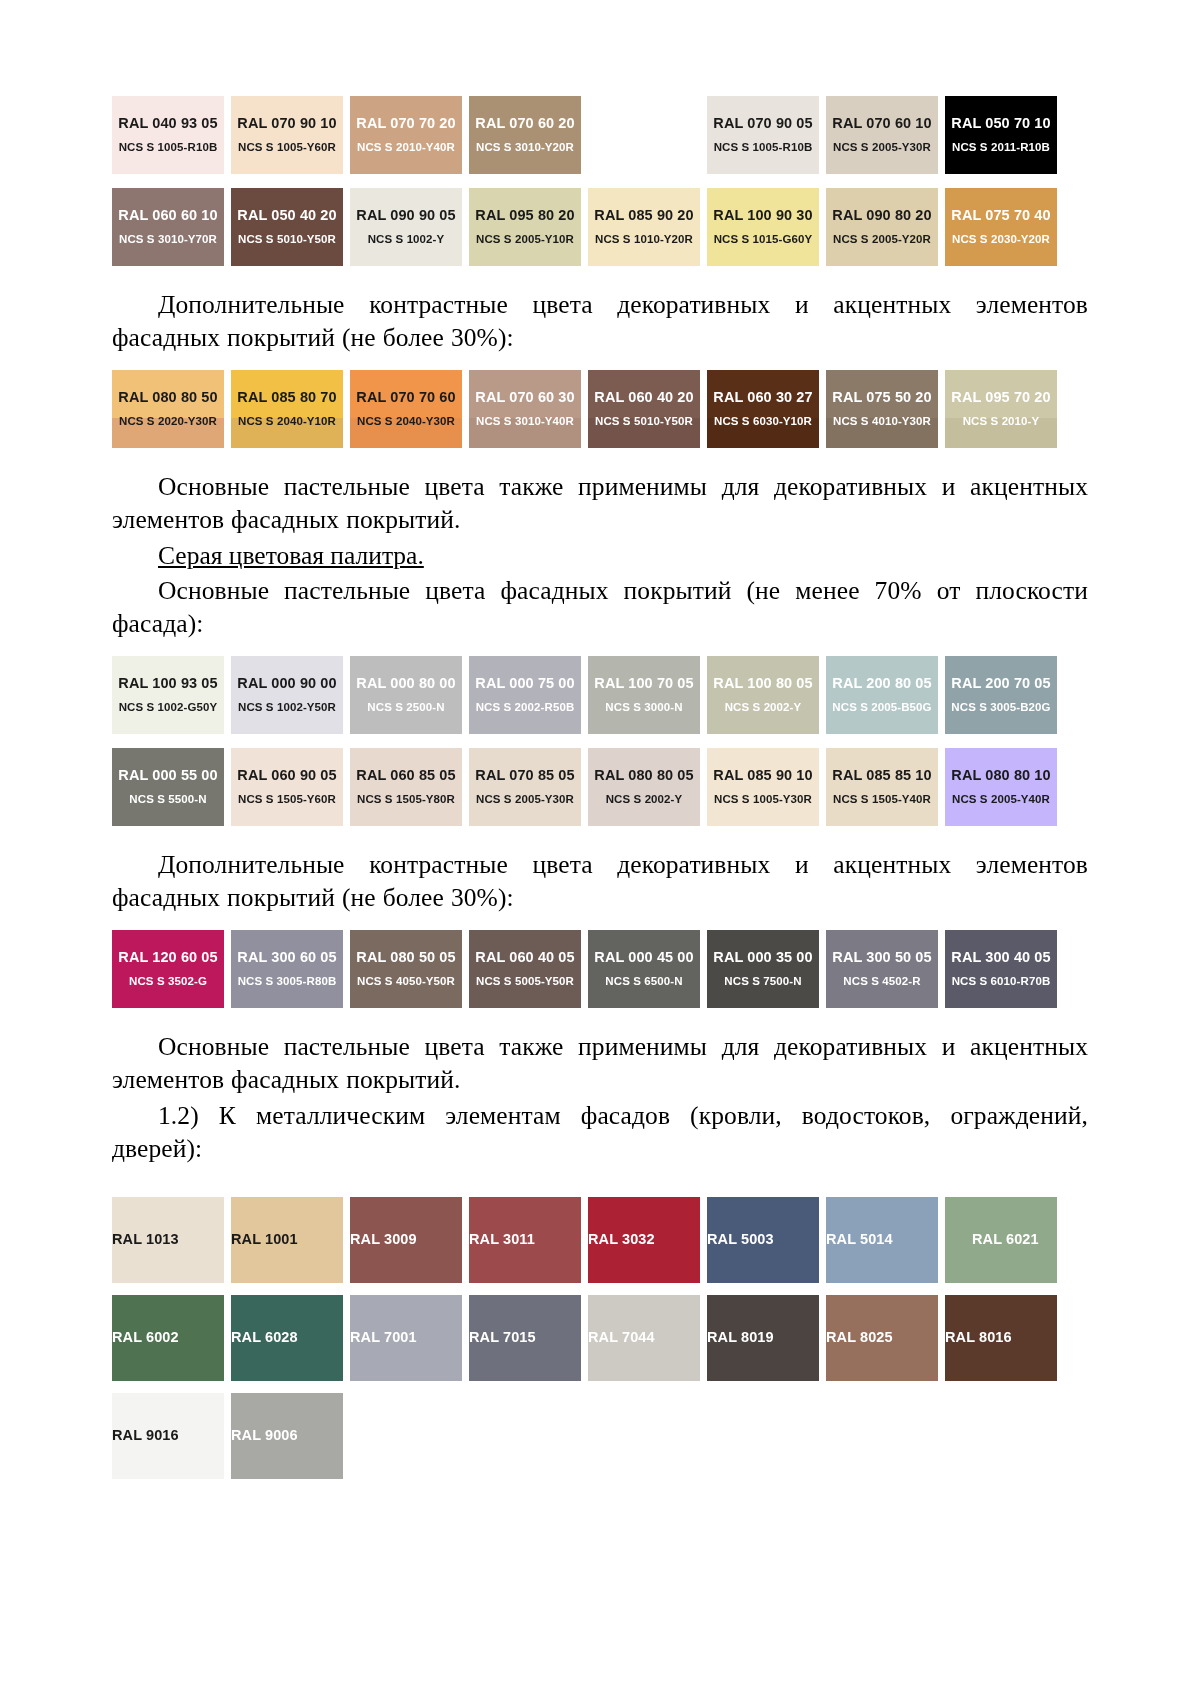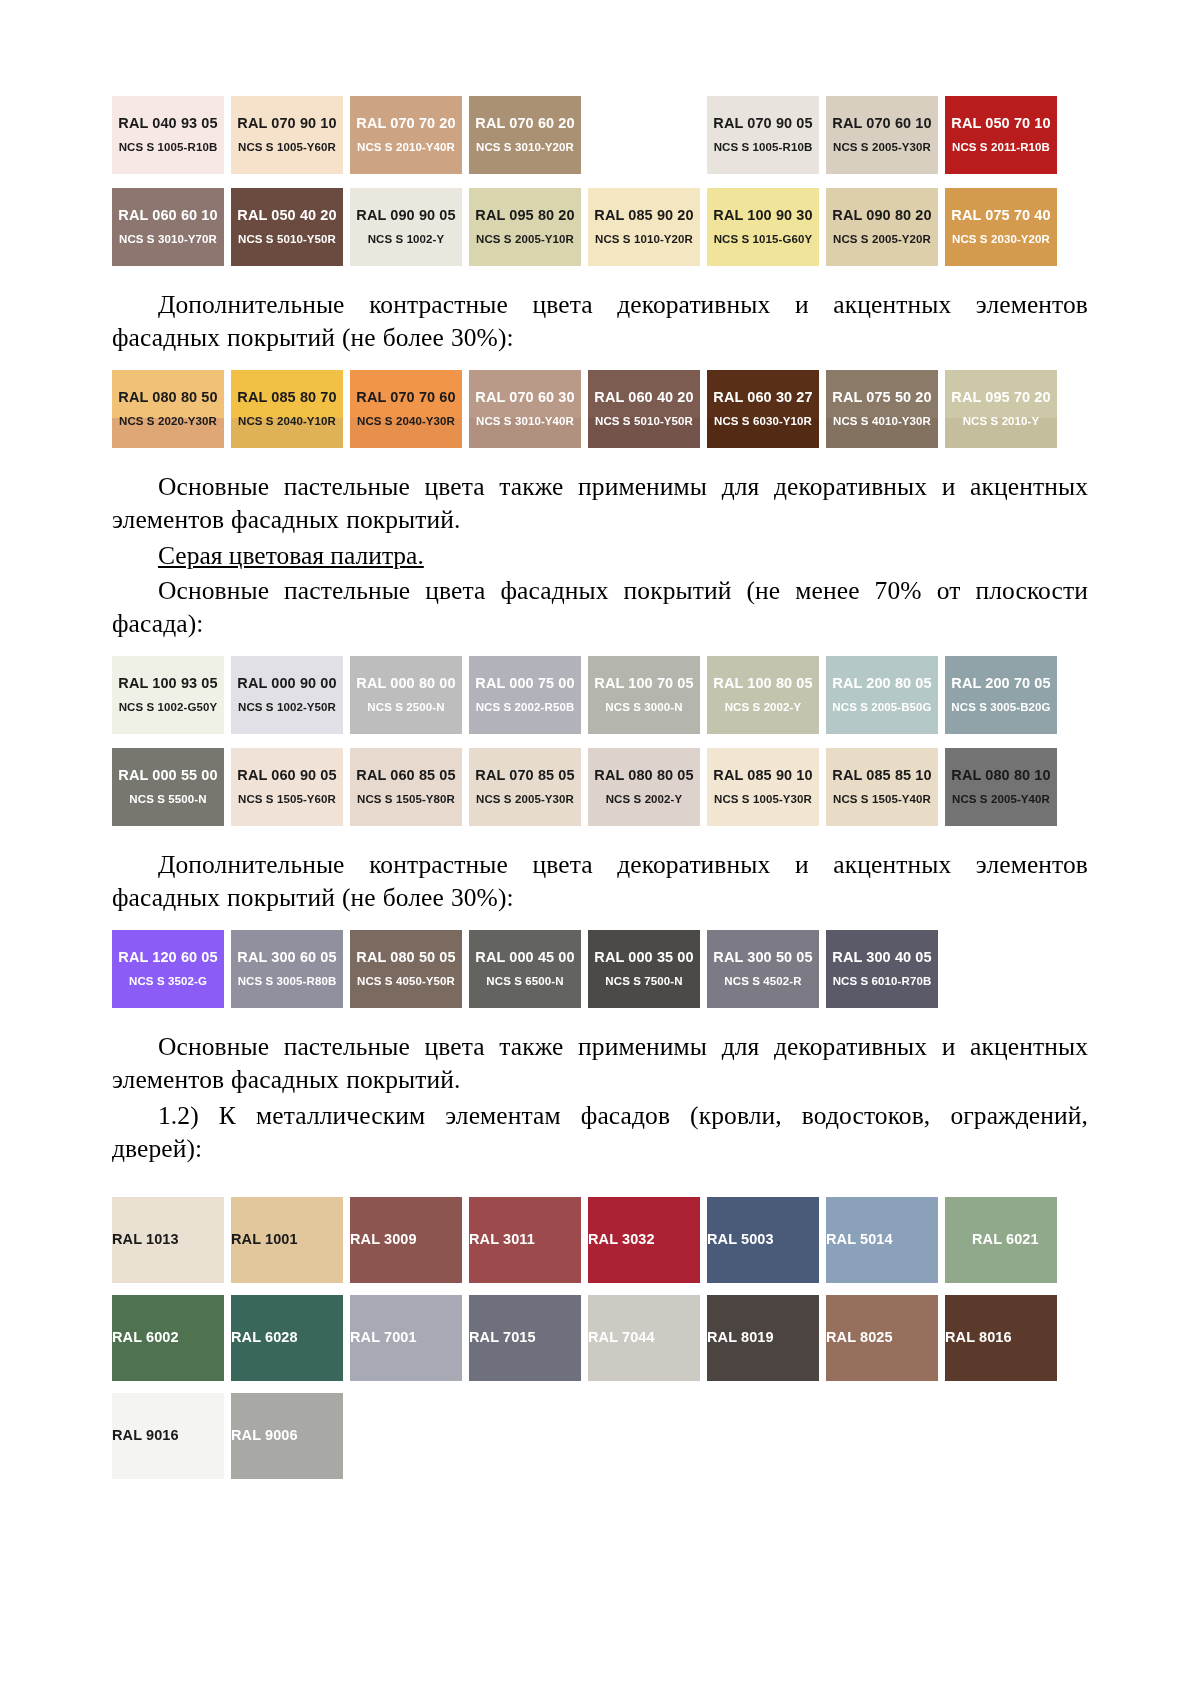--- a/index.html
+++ b/index.html
@@ -152,21 +152,21 @@
             <div class="ncs">NCS S 1005-R10B</div>
           </div>
         </div>
         <div class="cellwrap">
           <div class="swatch" style="color: rgb(26, 26, 26); width: 112px; height: 78px; background: rgb(216, 207, 193);">
             <div class="ral">RAL 070 60 10</div>
             <div class="ncs">NCS S 2005-Y30R</div>
           </div>
         </div>
         <div class="cellwrap">
-          <div class="swatch" style="color: rgb(255, 255, 255); width: 112px; height: 78px; background: #b91c1c;">
+          <div class="swatch" style="color: rgb(255, 255, 255); width: 112px; height: 78px; background: #000000;">
             <div class="ral">RAL 050 70 10</div>
             <div class="ncs">NCS S 2011-R10B</div>
           </div>
         </div>
       </div>
     <div style="height:14px;width:100%"></div>
     <div class="swatch-row">
         <div class="cellwrap">
           <div class="swatch" style="color: rgb(255, 255, 255); width: 112px; height: 78px; background: rgb(141, 118, 112);">
             <div class="ral">RAL 060 60 10</div>
@@ -376,55 +376,61 @@
             <div class="ncs">NCS S 1005-Y30R</div>
           </div>
         </div>
         <div class="cellwrap">
           <div class="swatch" style="color: rgb(26, 26, 26); width: 112px; height: 78px; background: rgb(232, 220, 198);">
             <div class="ral">RAL 085 85 10</div>
             <div class="ncs">NCS S 1505-Y40R</div>
           </div>
         </div>
         <div class="cellwrap">
-          <div class="swatch" style="color: rgb(26, 26, 26); width: 112px; height: 78px; background: #737373;">
+          <div class="swatch" style="color: rgb(26, 26, 26); width: 112px; height: 78px; background: #c4b5fd;">
             <div class="ral">RAL 080 80 10</div>
             <div class="ncs">NCS S 2005-Y40R</div>
           </div>
         </div>
       </div>
   </div>
 
   <div class="block-gap-md"></div>
 
   <p class="para">Дополнительные контрастные цвета декоративных и акцентных элементов фасадных покрытий (не более 30%):</p>
 
   <div class="block-gap-sm"></div>
 
   <div class="swatch-block grid-facade">
     <div class="swatch-row">
         <div class="cellwrap">
-          <div class="swatch" style="color: rgb(255, 255, 255); width: 112px; height: 78px; background: #8b5cf6;">
+          <div class="swatch" style="color: rgb(255, 255, 255); width: 112px; height: 78px; background: #be185d;">
             <div class="ral">RAL 120 60 05</div>
             <div class="ncs">NCS S 3502-G</div>
           </div>
         </div>
         <div class="cellwrap">
           <div class="swatch" style="color: rgb(255, 255, 255); width: 112px; height: 78px; background: rgb(144, 144, 159);">
             <div class="ral">RAL 300 60 05</div>
             <div class="ncs">NCS S 3005-R80B</div>
           </div>
         </div>
         <div class="cellwrap">
           <div class="swatch" style="color: rgb(255, 255, 255); width: 112px; height: 78px; background: rgb(123, 106, 96);">
             <div class="ral">RAL 080 50 05</div>
             <div class="ncs">NCS S 4050-Y50R</div>
           </div>
         </div>
         <div class="cellwrap">
+          <div class="swatch" style="color: rgb(255, 255, 255); width: 112px; height: 78px; background: rgb(109, 91, 85);">
+            <div class="ral">RAL 060 40 05</div>
+            <div class="ncs">NCS S 5005-Y50R</div>
+          </div>
+        </div>
+        <div class="cellwrap">
           <div class="swatch" style="color: rgb(255, 255, 255); width: 112px; height: 78px; background: rgb(99, 99, 95);">
             <div class="ral">RAL 000 45 00</div>
             <div class="ncs">NCS S 6500-N</div>
           </div>
         </div>
         <div class="cellwrap">
           <div class="swatch" style="color: rgb(255, 255, 255); width: 112px; height: 78px; background: rgb(76, 74, 70);">
             <div class="ral">RAL 000 35 00</div>
             <div class="ncs">NCS S 7500-N</div>
           </div>

